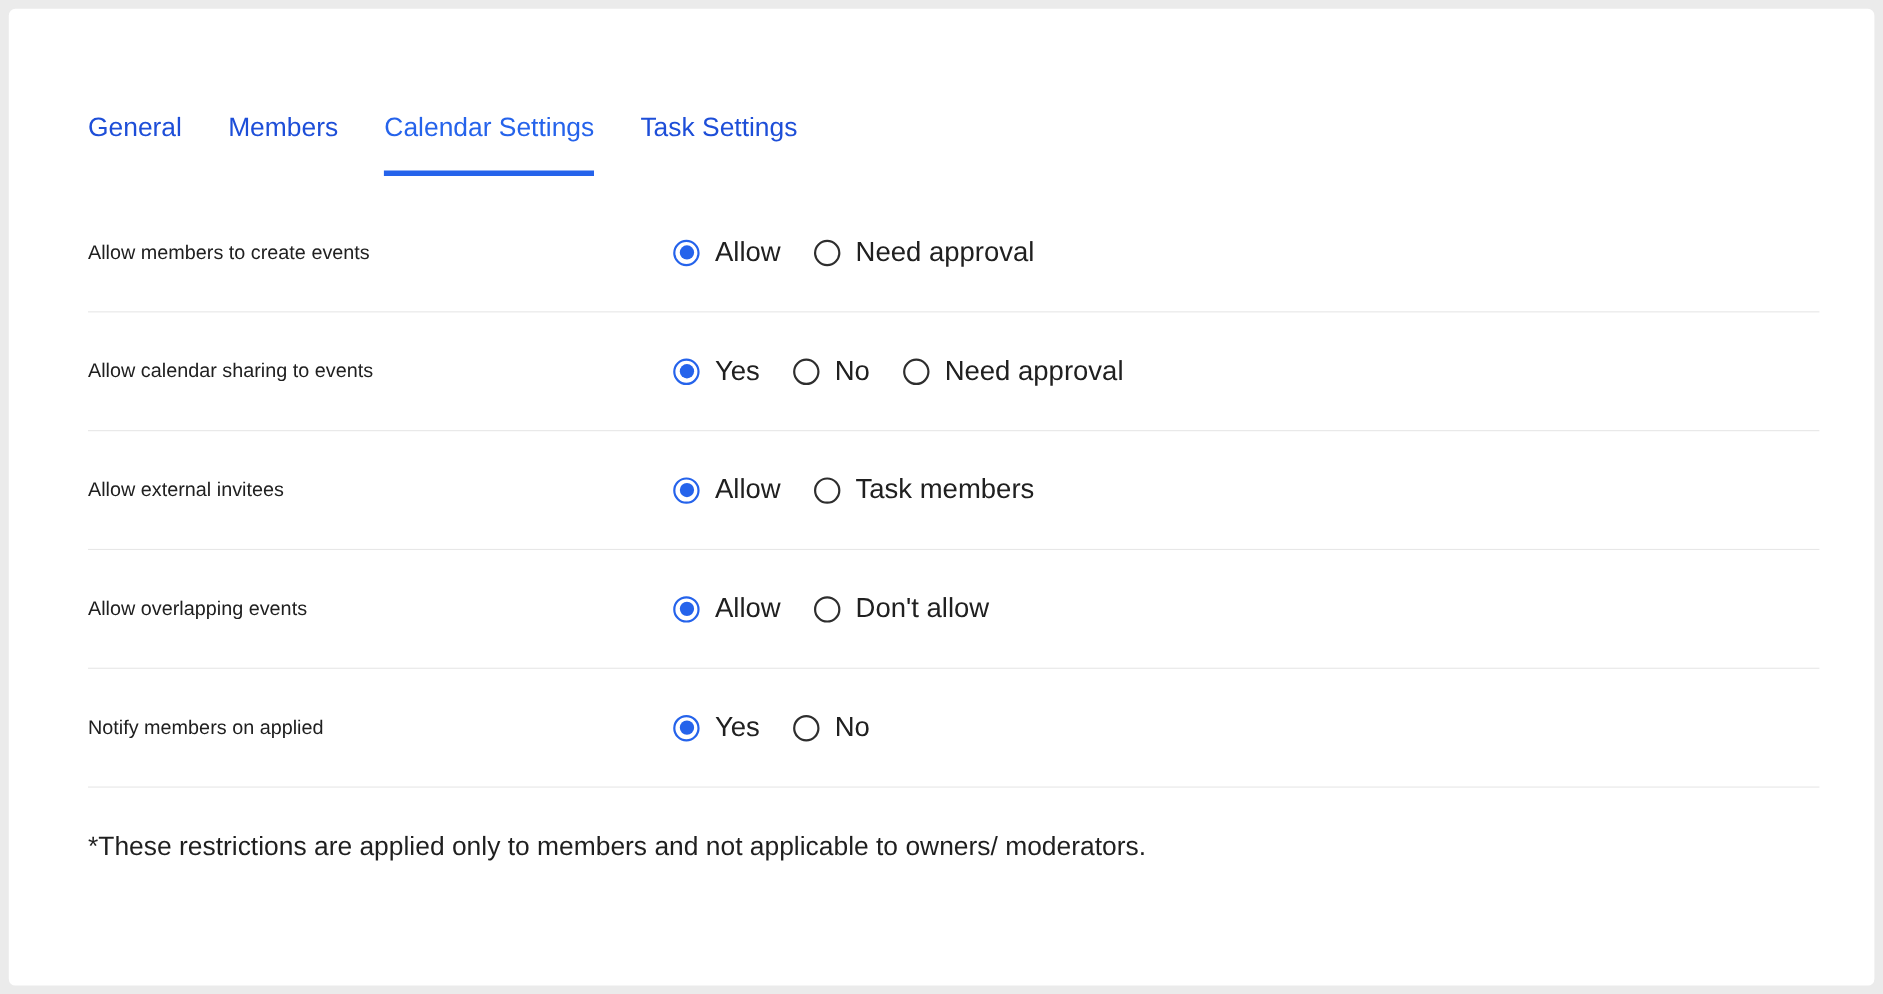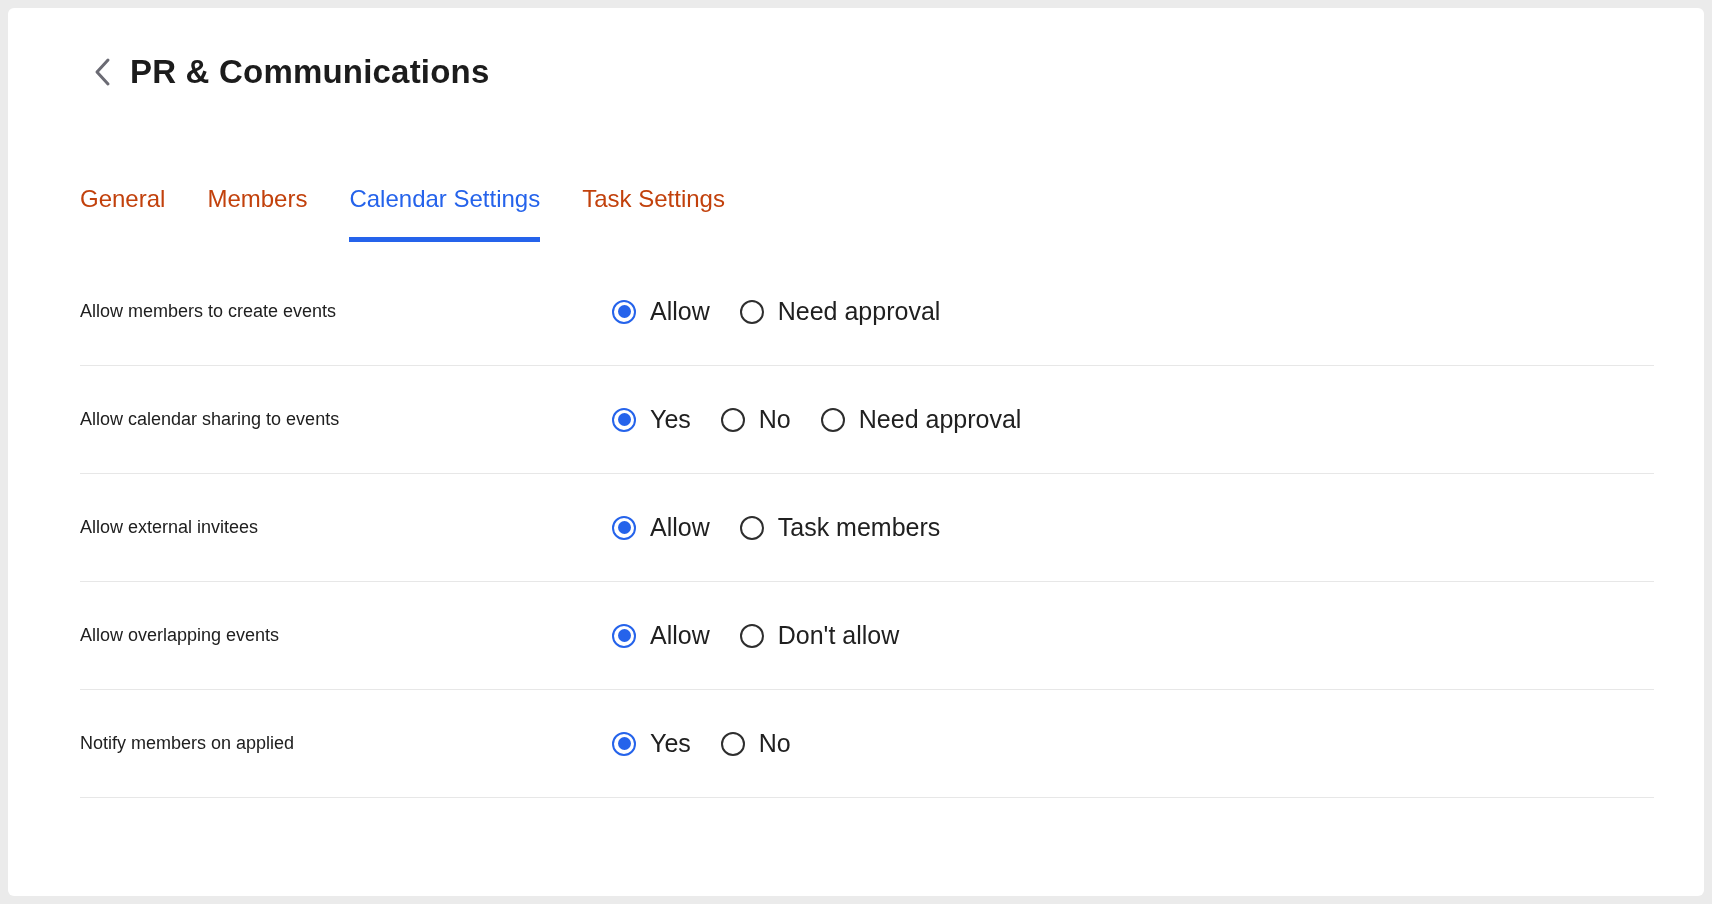--- a/index.html
+++ b/index.html
@@ -58,21 +58,21 @@
 
   
   .tabs {
     display: flex;
     gap: 42px;
     margin-top: 95px;
   }
   .tab {
     font-size: 24px;
     line-height: 28px;
-    color: #c2410c;
+    color: #1d4ed8;
     padding-bottom: 24px;
     border-bottom: 5px solid transparent;
     cursor: pointer;
     white-space: nowrap;
   }
   .tab.active {
     color: var(--accent);
     border-bottom-color: var(--accent);
     font-weight: 500;
   }
@@ -135,28 +135,20 @@
     font-size: 24px;
     color: #1f1f1f;
   }
 </style>
 </head>
 <body>
 
 <div id="screen">
   <div class="card">
 
-    <div class="header">
-      <button class="back-btn">
-        <svg width="18" height="30" viewBox="0 0 18 30" fill="none">
-          <path d="M15 3 L4 15 L15 27" stroke="#6b6b74" stroke-width="3" stroke-linecap="round" stroke-linejoin="round"></path>
-        </svg>
-      </button>
-      <h1 class="title">PR &amp; Communications</h1>
-    </div>
 
     <nav class="tabs" id="tab-bar">
         <div class="tab">General</div>
         <div class="tab">Members</div>
         <div class="tab active">Calendar Settings</div>
         <div class="tab">Task Settings</div>
       </nav>
 
     <div class="rows" id="rows">
         <div class="row">
@@ -223,15 +215,18 @@
               <span class="option-label">Yes</span>
             </div>
             <div class="option">
               <span class="radio"></span>
               <span class="option-label">No</span>
             </div>
           </div>
         </div>
       </div>
 
+    <div class="footer">
+      <p>*These restrictions are applied only to members and not applicable to owners/ moderators.</p>
+    </div>
 
   </div>
 </div>
 
 </body></html>

